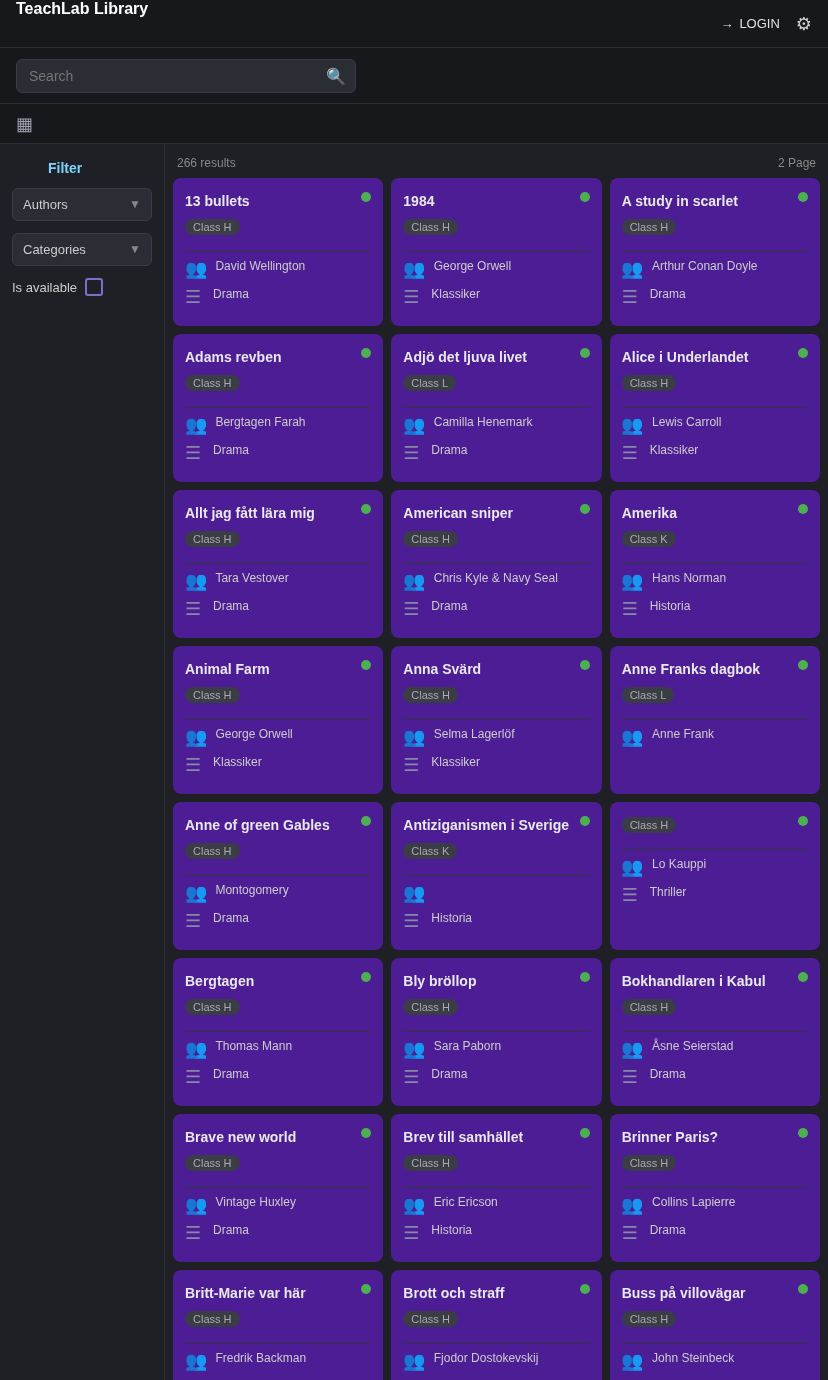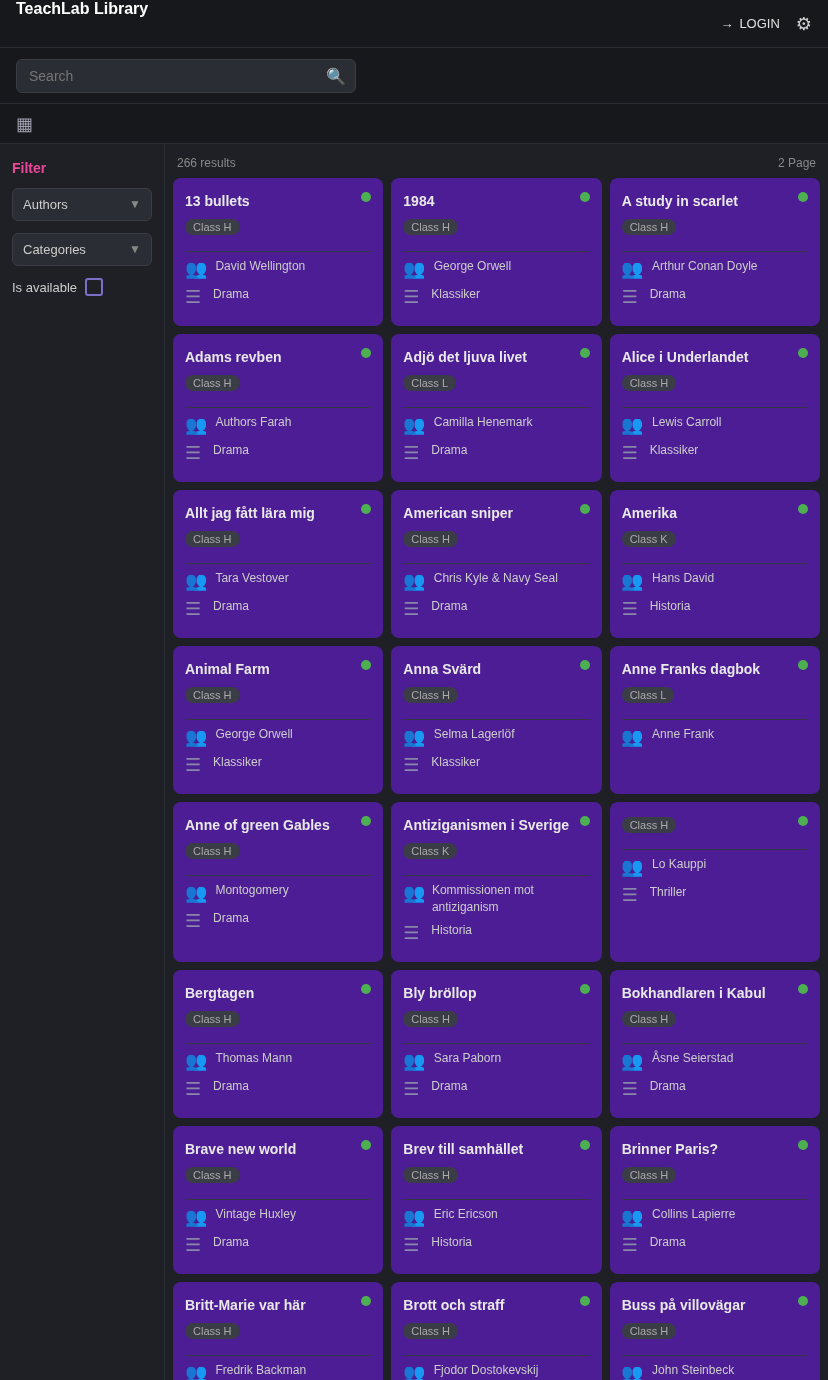--- a/index.html
+++ b/index.html
@@ -102,24 +102,25 @@
     
     .sidebar {
       width: 165px;
       min-width: 165px;
       background: #1e2025;
       padding: 16px 12px;
       border-right: 1px solid #2a2d33;
       min-height: 1280px;
     }
     .sidebar-title {
-      color: #ec4899;
+      color: #7dd3fc;
       font-size: 14px;
       font-weight: bold;
       margin-bottom: 12px;
+      margin-left: 36px;
     }
     .filter-section {
       margin-bottom: 12px;
     }
     .filter-dropdown {
       background: #2a2d33;
       border: 1px solid #3a3d45;
       border-radius: 6px;
       padding: 8px 10px;
       display: flex;
@@ -324,21 +325,21 @@
       <span class="meta-text">Drama</span>
     </div>
   </div>
         <div class="book-card">
     <div class="book-title">Adams revben</div>
     <span class="class-badge">Class H</span>
     <div class="availability-dot"></div>
     <hr class="divider">
     <div class="book-meta">
       <span class="meta-icon">👥</span>
-      <span class="meta-text">Authors Farah</span>
+      <span class="meta-text">Bergtagen Farah</span>
     </div>
     <div class="book-meta">
       <span class="meta-icon">☰</span>
       <span class="meta-text">Drama</span>
     </div>
   </div>
         <div class="book-card">
     <div class="book-title">Adjö det ljuva livet</div>
     <span class="class-badge">Class L</span>
     <div class="availability-dot"></div>
@@ -394,21 +395,21 @@
       <span class="meta-text">Drama</span>
     </div>
   </div>
         <div class="book-card">
     <div class="book-title">Amerika</div>
     <span class="class-badge">Class K</span>
     <div class="availability-dot"></div>
     <hr class="divider">
     <div class="book-meta">
       <span class="meta-icon">👥</span>
-      <span class="meta-text">Hans David</span>
+      <span class="meta-text">Hans Norman</span>
     </div>
     <div class="book-meta">
       <span class="meta-icon">☰</span>
       <span class="meta-text">Historia</span>
     </div>
   </div>
         <div class="book-card">
     <div class="book-title">Animal Farm</div>
     <span class="class-badge">Class H</span>
     <div class="availability-dot"></div>
@@ -461,21 +462,20 @@
       <span class="meta-text">Drama</span>
     </div>
   </div>
         <div class="book-card">
     <div class="book-title">Antiziganismen i Sverige</div>
     <span class="class-badge">Class K</span>
     <div class="availability-dot"></div>
     <hr class="divider">
     <div class="book-meta">
       <span class="meta-icon">👥</span>
-      <span class="meta-text">Kommissionen mot antiziganism</span>
     </div>
     <div class="book-meta">
       <span class="meta-icon">☰</span>
       <span class="meta-text">Historia</span>
     </div>
   </div>
         <div class="book-card">
     <span class="class-badge">Class H</span>
     <div class="availability-dot"></div>
     <hr class="divider">

